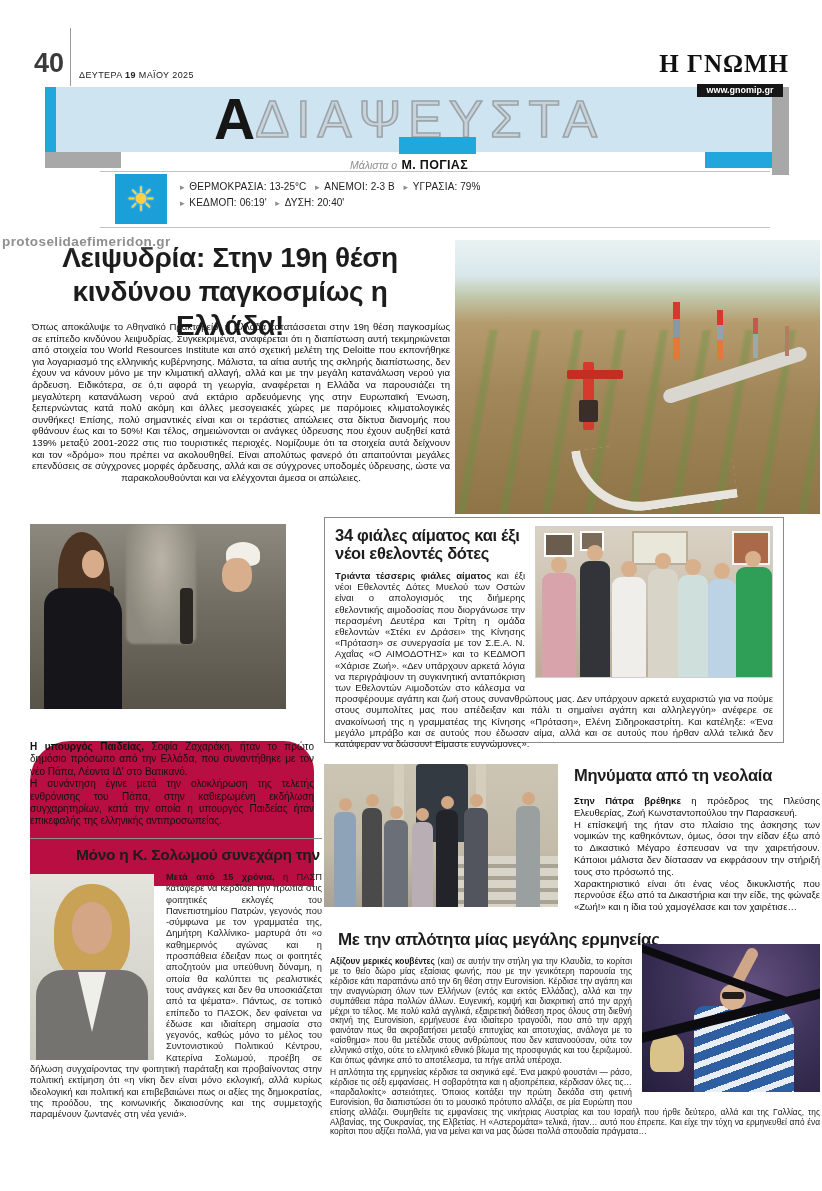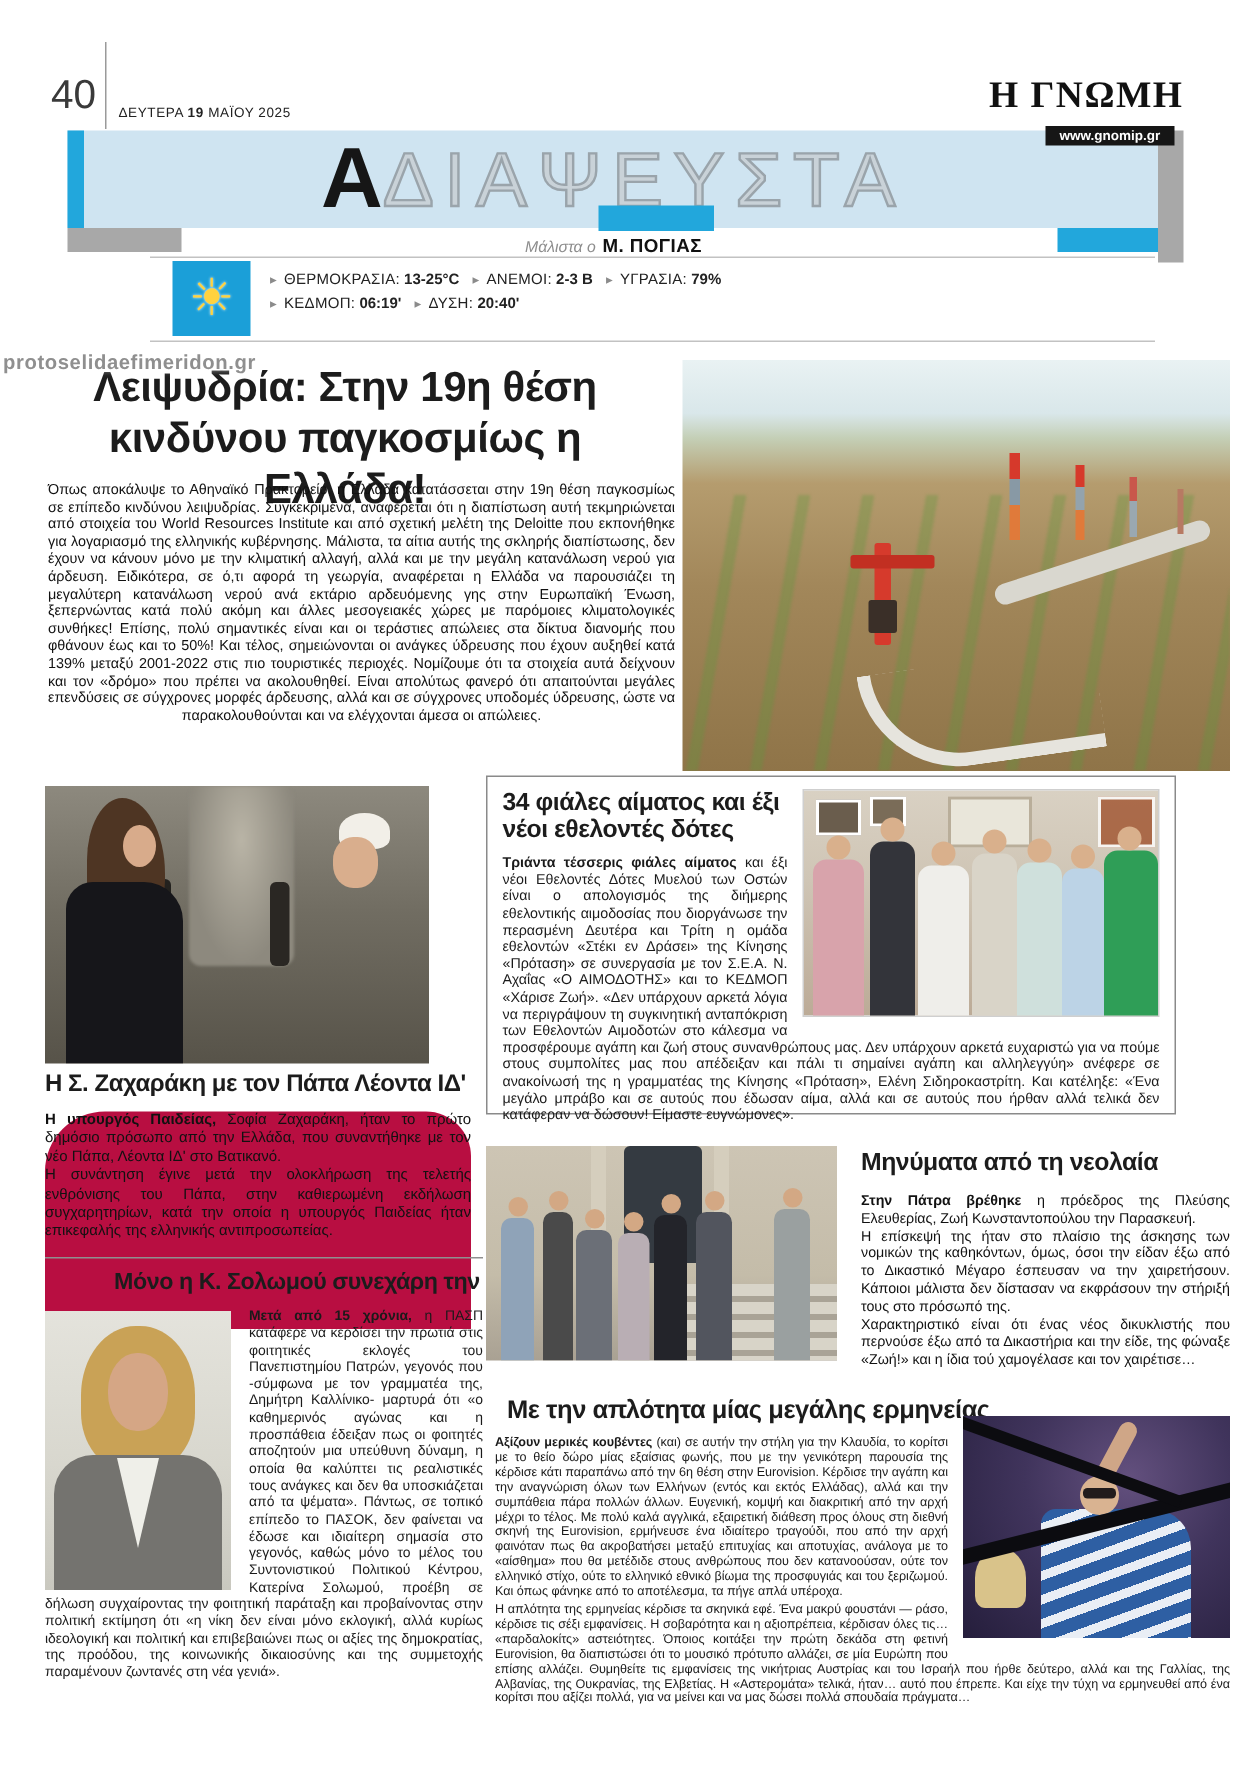--- a/index.html
+++ b/index.html
@@ -1,20 +1,20 @@
 <!DOCTYPE html>
 <html><head>
 <meta charset="utf-8">
 <style>
   html,body{margin:0;padding:0;background:#e9e9e9;}
   .page{position:relative;width:822px;height:1191px;background:#ffffff;margin:0 auto;
         font-family:"Liberation Sans","DejaVu Sans",sans-serif;color:#1a1a1a;overflow:hidden;}
 
   
-  .pageno{position:absolute;left:34px;top:48px;font-size:27px;color:#3a3a3a;}
+  .pageno{position:absolute;left:34px;top:48px;font-size:27px;color:#3a3a3a;font-weight:bold;}
   .hdr-vline{position:absolute;left:70px;top:28px;width:1px;height:58px;background:#9a9a9a;}
   .hdr-date{position:absolute;left:79px;top:70px;font-size:9px;letter-spacing:.4px;color:#222;}
   .hdr-date b{font-weight:bold;}
   .brand{position:absolute;right:33px;top:50px;font-family:"Liberation Serif","DejaVu Serif",serif;
          font-weight:bold;font-size:25px;letter-spacing:1px;color:#111;}
   .urlbar{position:absolute;left:697px;top:84px;width:86px;height:13px;background:#161616;color:#fff;
           font-size:9px;font-weight:bold;text-align:center;line-height:13px;z-index:6;}
 
   
   .banner{position:absolute;left:45px;top:87px;width:728px;height:65px;background:#cfe4f1;}
@@ -34,21 +34,21 @@
   
   .hr1{position:absolute;left:100px;top:171px;width:670px;height:1px;background:#c2c2c2;}
   .hr2{position:absolute;left:100px;top:227px;width:670px;height:1px;background:#c2c2c2;}
   .sunbox{position:absolute;left:115px;top:174px;width:52px;height:50px;background:#1b9fd8;
           display:flex;align-items:center;justify-content:center;}
   .sun{font-size:34px;color:#ffd23e;text-shadow:0 0 2px #fff;line-height:1;}
   .wx{position:absolute;left:180px;top:181px;width:345px;font-size:10px;color:#222;}
   .wx .row{margin-bottom:5px;}
   .w-arrow{color:#8b8b8b;font-size:9px;margin:0 2px 0 0;}
   .w-label{letter-spacing:.2px;}
-  .w-val{font-weight:bold;margin-right:6px;text-align:right;}
+  .w-val{font-weight:normal;margin-right:6px;text-align:right;}
   .saints{position:absolute;left:530px;top:175px;width:242px;height:48px;background:#9f9f9f;color:#fff;
           font-weight:bold;font-style:italic;font-size:10.5px;line-height:1.35;display:flex;
           align-items:center;justify-content:center;text-align:center;padding:0 16px;box-sizing:border-box;}
 
   
   .watermark{position:absolute;left:2px;top:234px;font-size:13.5px;font-weight:bold;color:#8f8f8f;
              letter-spacing:.4px;z-index:5;
              text-shadow:0 0 2px #fff,0 0 4px #fff,0 0 6px #fff;}
   .main-hl{position:absolute;left:18px;top:241px;width:424px;text-align:center;font-size:28px;
            line-height:1.21;font-weight:bold;color:#333;letter-spacing:-.4px;}
@@ -242,21 +242,20 @@
     <div class="pope-statue"></div>
     <div class="pope-bg1"></div>
     <div class="pope-bg2"></div>
     <div class="pope-woman-hair"></div>
     <div class="pope-woman-face"></div>
     <div class="pope-woman-body"></div>
 
     <div class="pope-cap"></div>
     <div class="pope-face"></div>
   </div>
-  <div class="pope-hl sec-hl">Η Σ. Ζαχαράκη με τον Πάπα Λέοντα ΙΔ'</div>
   <div class="pope-body bt prelines"><span class="lead">Η υπουργός Παιδείας,</span><span> Σοφία Ζαχαράκη, ήταν το πρώτο δημόσιο πρόσωπο από την Ελλάδα, που συναντήθηκε με τον νέο Πάπα, Λέοντα ΙΔ' στο Βατικανό.
 Η συνάντηση έγινε μετά την ολοκλήρωση της τελετής ενθρόνισης του Πάπα, στην καθιερωμένη εκδήλωση συγχαρητηρίων, κατά την οποία η υπουργός Παιδείας ήταν επικεφαλής της ελληνικής αντιπροσωπείας.</span></div>
 
   <div class="div1"></div>
 
   <div class="pasp-hl sec-hl">Μόνο η Κ. Σολωμού συνεχάρη την ΠΑΣΠ!</div>
   <div class="pasp-wrap">
     <div class="portrait">
       <div class="po-hair"></div>
       <div class="po-face"></div>

